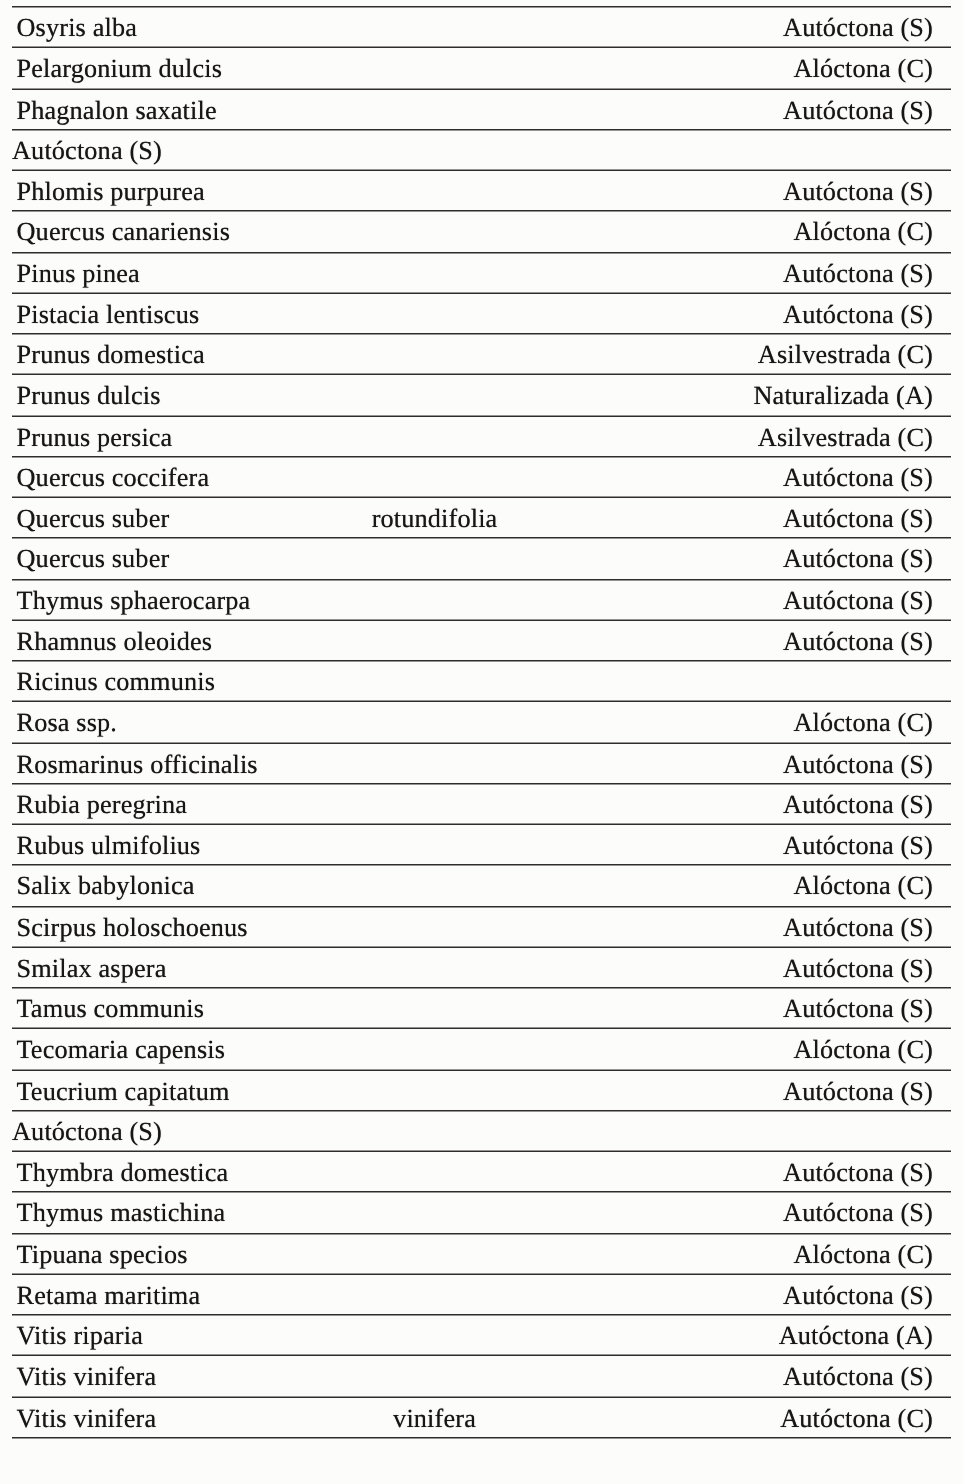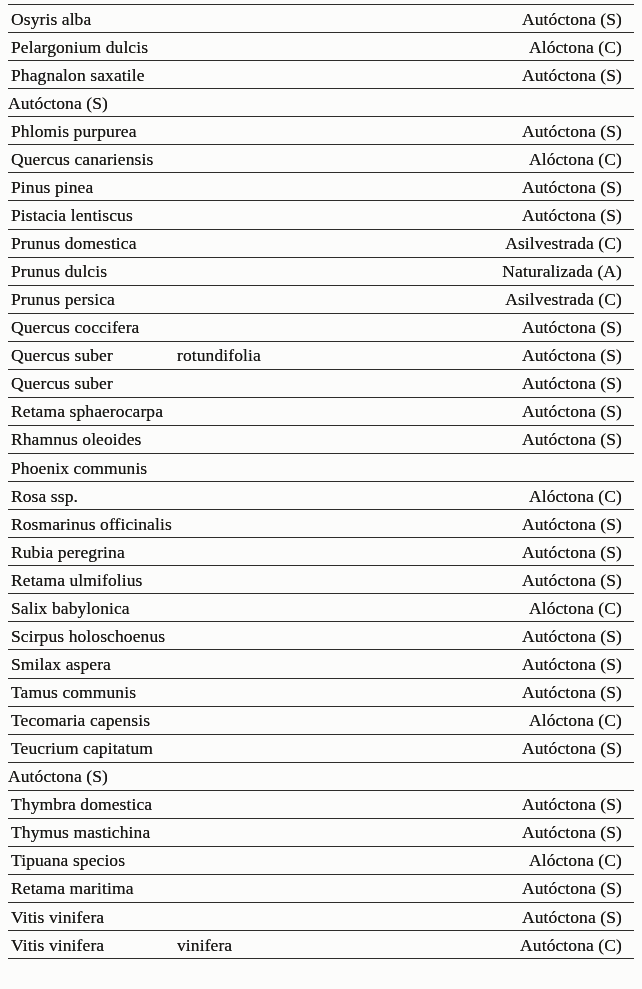--- a/index.html
+++ b/index.html
@@ -41,21 +41,21 @@
     padding-top: 1px;
     box-sizing: border-box;
   }
   .species {
     padding-left: 3px;
   }
   .sub {
     position: absolute;
     left: 27%;
     width: 36%;
-    text-align: left;
+    text-align: center;
     top: 50%;
     transform: translateY(-46%);
   }
   .status {
     padding-right: 12px;
   }
 </style>
 </head>
 <body>
 
@@ -138,33 +138,33 @@
     <span class="status">Autóctona (S)</span>
   </div>
 
   <div class="row">
     <span class="species">Quercus suber</span>
     <span class="sub"></span>
     <span class="status">Autóctona (S)</span>
   </div>
 
   <div class="row">
-    <span class="species">Retama sphaerocarpa</span>
+    <span class="species">Thymus sphaerocarpa</span>
     <span class="sub"></span>
     <span class="status">Autóctona (S)</span>
   </div>
 
   <div class="row">
     <span class="species">Rhamnus oleoides</span>
     <span class="sub"></span>
     <span class="status">Autóctona (S)</span>
   </div>
 
   <div class="row">
-    <span class="species">Phoenix communis</span>
+    <span class="species">Ricinus communis</span>
     <span class="sub"></span>
   </div>
 
   <div class="row">
     <span class="species">Rosa ssp.</span>
     <span class="sub"></span>
     <span class="status">Alóctona (C)</span>
   </div>
 
   <div class="row">
@@ -173,21 +173,21 @@
     <span class="status">Autóctona (S)</span>
   </div>
 
   <div class="row">
     <span class="species">Rubia peregrina</span>
     <span class="sub"></span>
     <span class="status">Autóctona (S)</span>
   </div>
 
   <div class="row">
-    <span class="species">Retama ulmifolius</span>
+    <span class="species">Rubus ulmifolius</span>
     <span class="sub"></span>
     <span class="status">Autóctona (S)</span>
   </div>
 
   <div class="row">
     <span class="species">Salix babylonica</span>
     <span class="sub"></span>
     <span class="status">Alóctona (C)</span>
   </div>
 
@@ -242,20 +242,25 @@
     <span class="sub"></span>
     <span class="status">Alóctona (C)</span>
   </div>
 
   <div class="row">
     <span class="species">Retama maritima</span>
     <span class="sub"></span>
     <span class="status">Autóctona (S)</span>
   </div>
 
+  <div class="row">
+    <span class="species">Vitis riparia</span>
+    <span class="sub"></span>
+    <span class="status">Autóctona (A)</span>
+  </div>
 
   <div class="row">
     <span class="species">Vitis vinifera</span>
     <span class="status">Autóctona (S)</span>
   </div>
 
   <div class="row">
     <span class="species">Vitis vinifera</span>
     <span class="sub">vinifera</span>
     <span class="status">Autóctona (C)</span>

